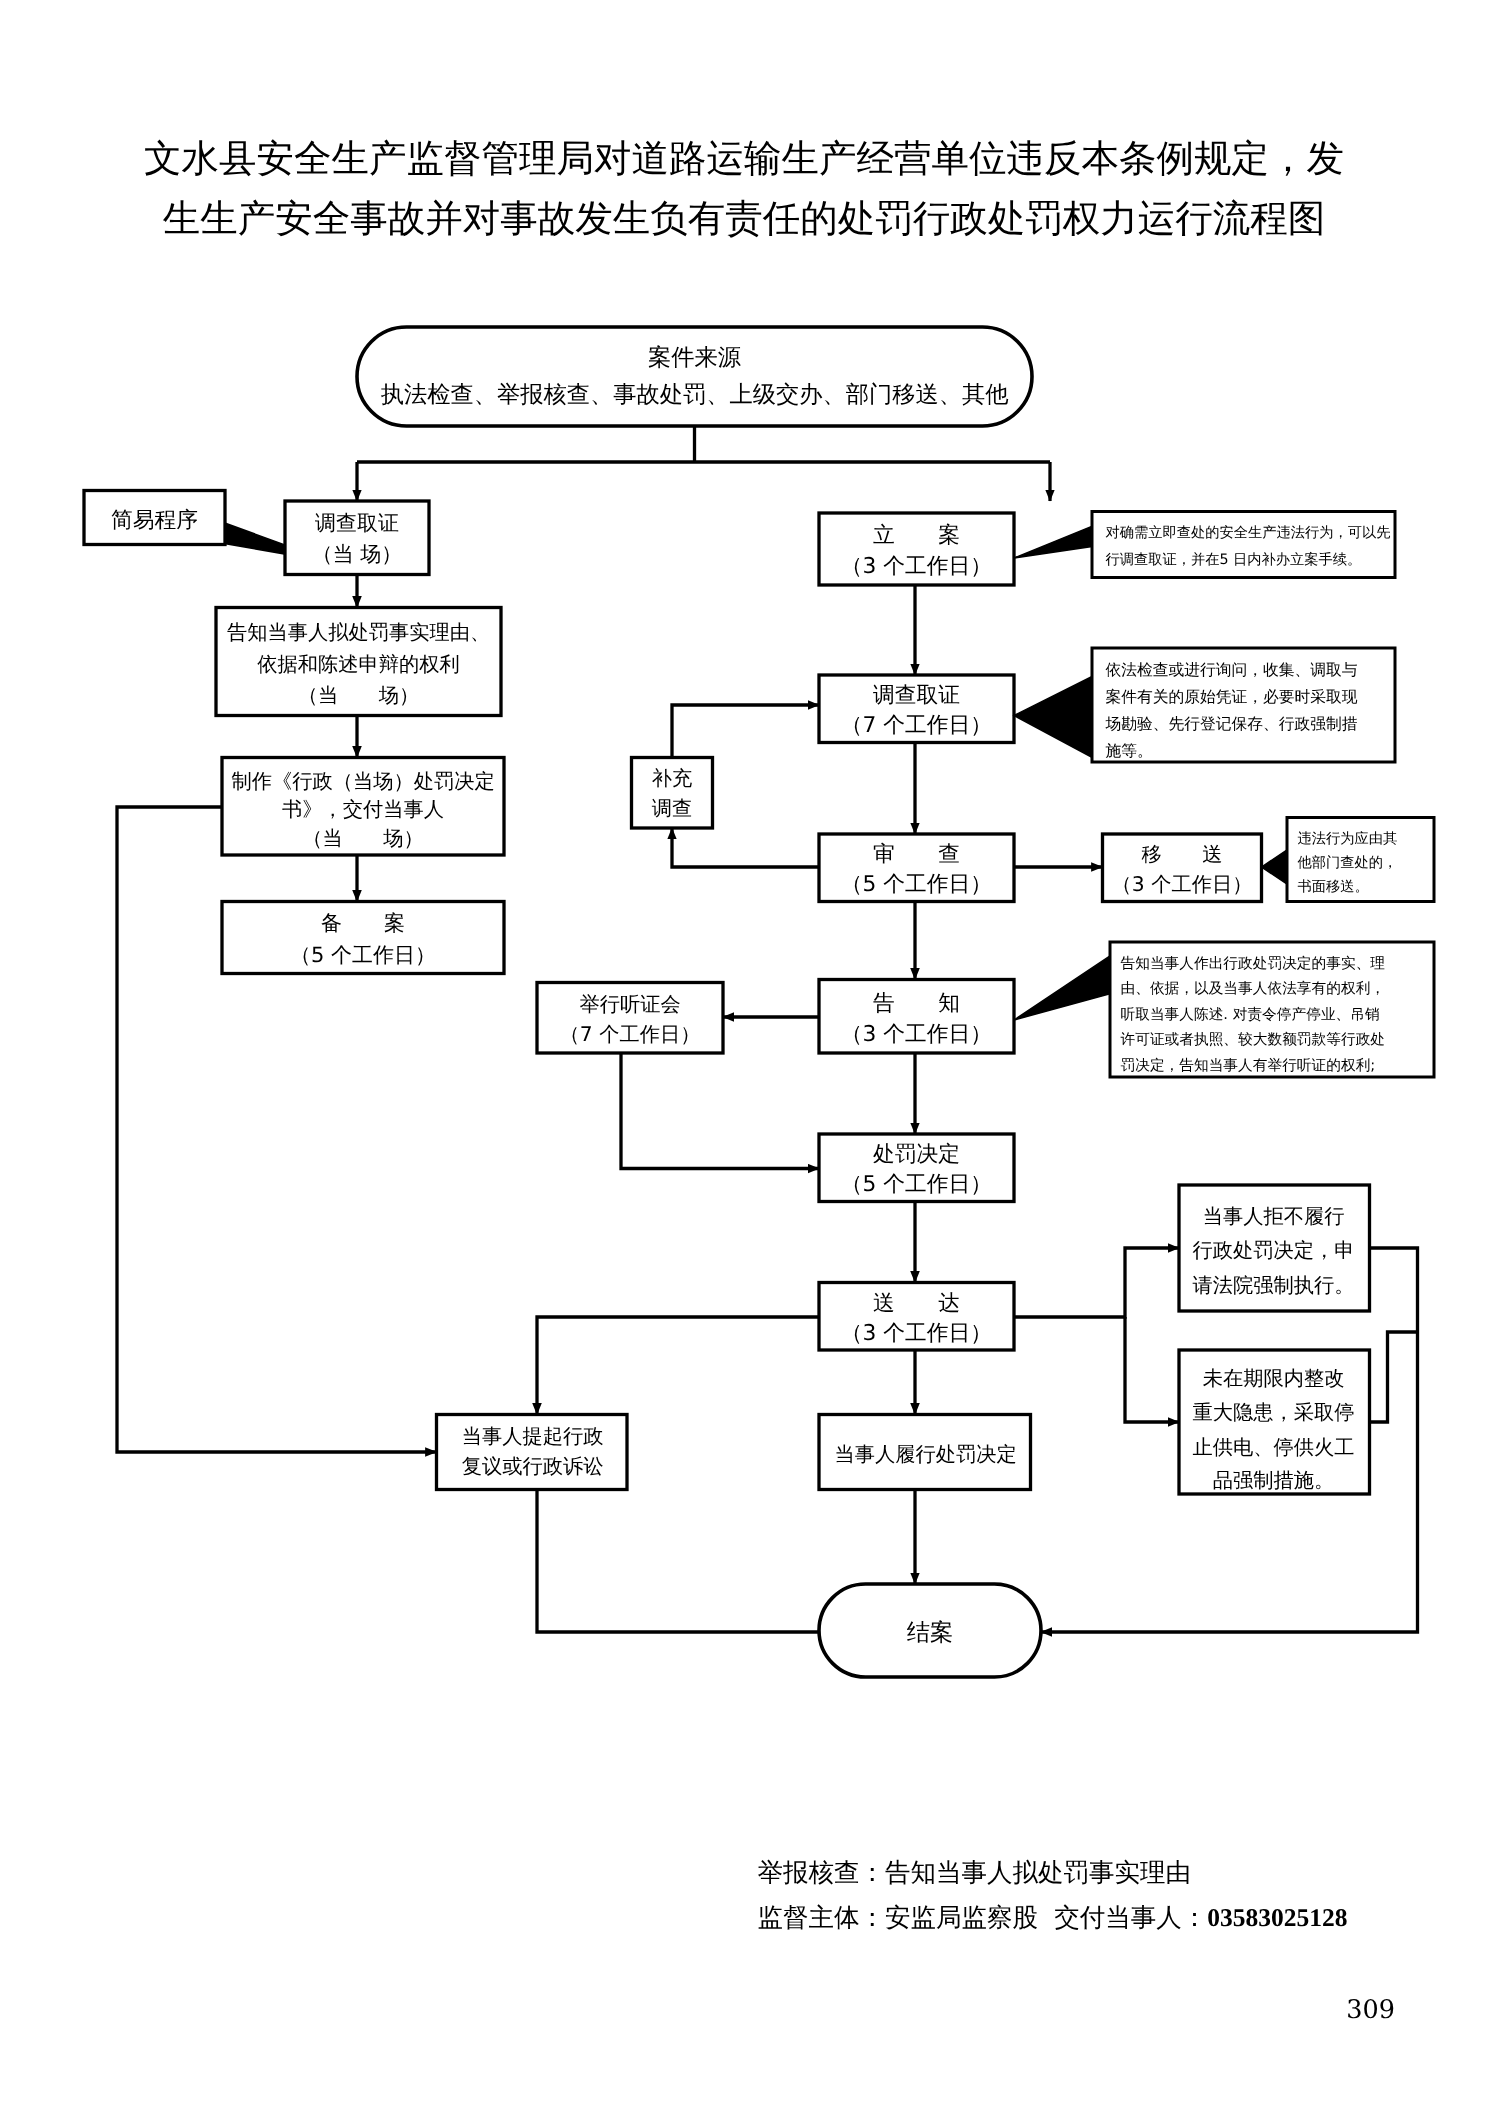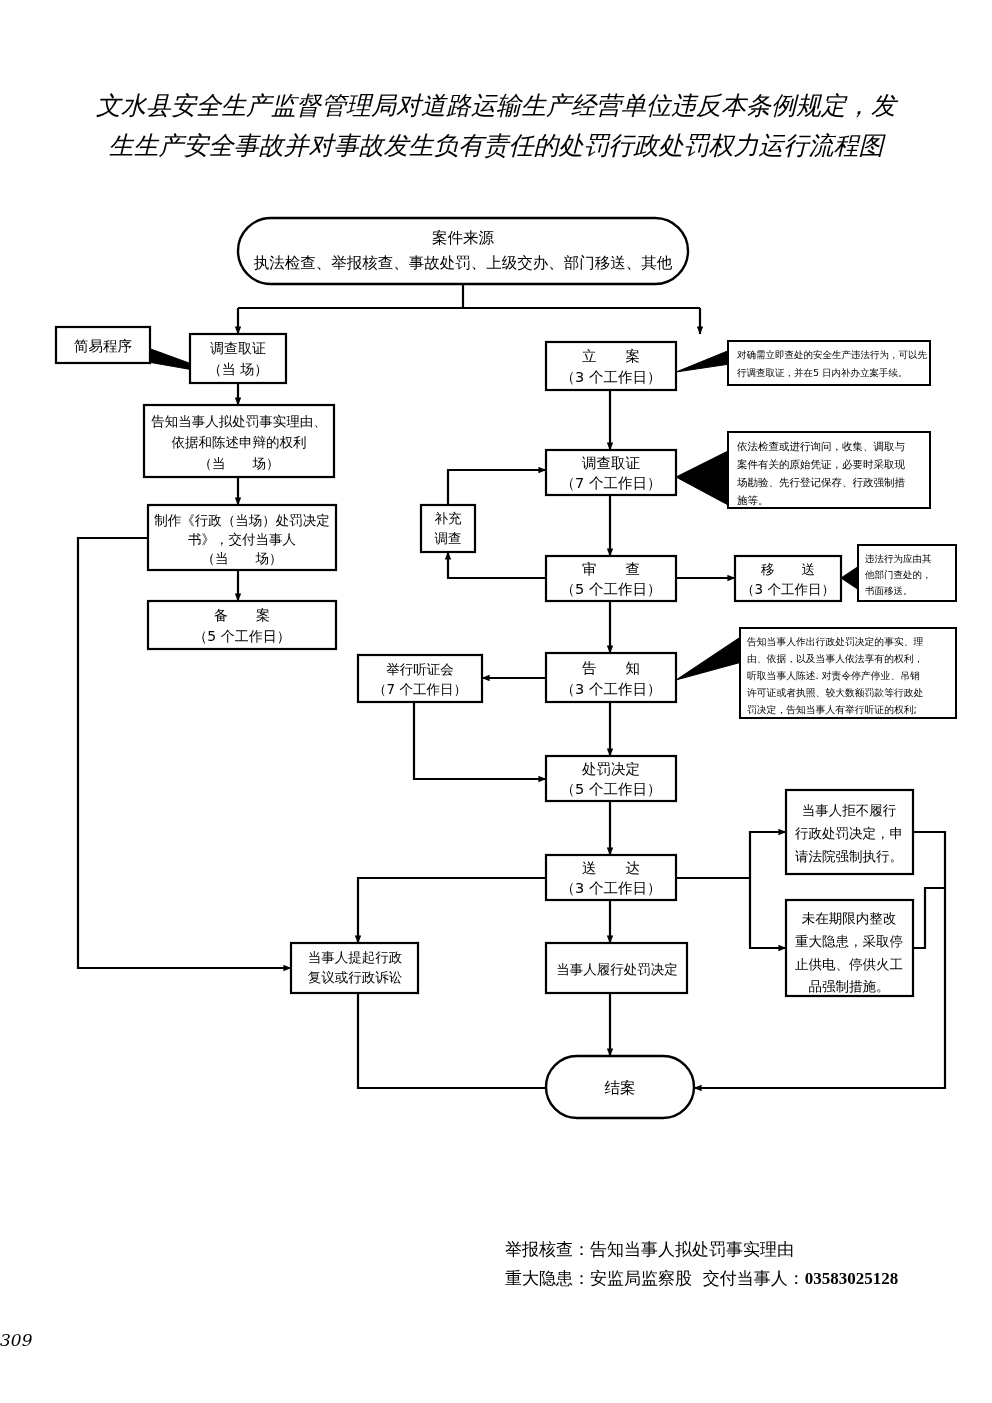--- a/index.html
+++ b/index.html
@@ -1,28 +1,28 @@
 <!DOCTYPE html>
 <html><head>
 <meta charset="utf-8">
 <style>
   html,body{margin:0;padding:0;background:#ffffff;}
   body{width:992px;height:1403px;position:relative;
        font-family:"DejaVu Serif","Liberation Serif",serif;color:#000;}
   #page{position:relative;width:992px;height:1403px;overflow:hidden;}
   #title{position:absolute;left:96px;top:86px;width:800px;
          text-align:center;font-size:25px;line-height:40px;
-         font-family:"DejaVu Serif","Liberation Serif",serif;font-style:italic;}
+         font-family:"DejaVu Serif","Liberation Serif",serif;}
   svg#flow{position:absolute;left:0;top:0;width:992px;height:1403px;}
   .nodetext{font-family:"DejaVu Sans","Liberation Sans",sans-serif;}
   #footer{position:absolute;left:505px;top:1235px;width:430px;
           font-size:17px;line-height:29px;text-align:left;}
   #footer b{font-family:Liberation Serif, serif;}
-  #pageno{position:absolute;left:0;top:1330px;width:930px;text-align:left;
-          font-size:17px;font-style:italic;}
+  #pageno{position:absolute;left:0;top:1330px;width:930px;text-align:right;
+          font-size:17px;}
 </style>
 </head>
 <body>
 
 <div id="page">
 
   <div id="title">文水县安全生产监督管理局对道路运输生产经营单位违反本条例规定，发生生产安全事故并对事故发生负有责任的处罚行政处罚权力运行流程图</div>
 
   <svg id="flow" viewBox="0 0 992 1403">
     <defs>
@@ -232,19 +232,19 @@
       </g>
 
     </g>
   </svg>
 
   <div id="footer">
     <div>
       <span>举报核查：</span><span>告知当事人拟处罚事实理由</span>
     </div>
     <div>
-      <span>重大隐患：</span><span>安监局监察股</span>&nbsp;&nbsp;<span>交付当事人：</span><b>03583025128</b>
+      <span>监督主体：</span><span>安监局监察股</span>&nbsp;&nbsp;<span>交付当事人：</span><b>03583025128</b>
     </div>
   </div>
 
   <div id="pageno">309</div>
 
 </div>
 
 </body></html>

